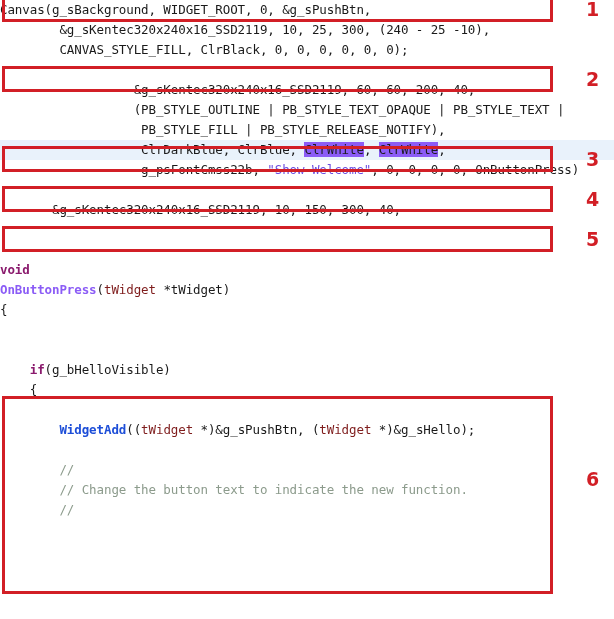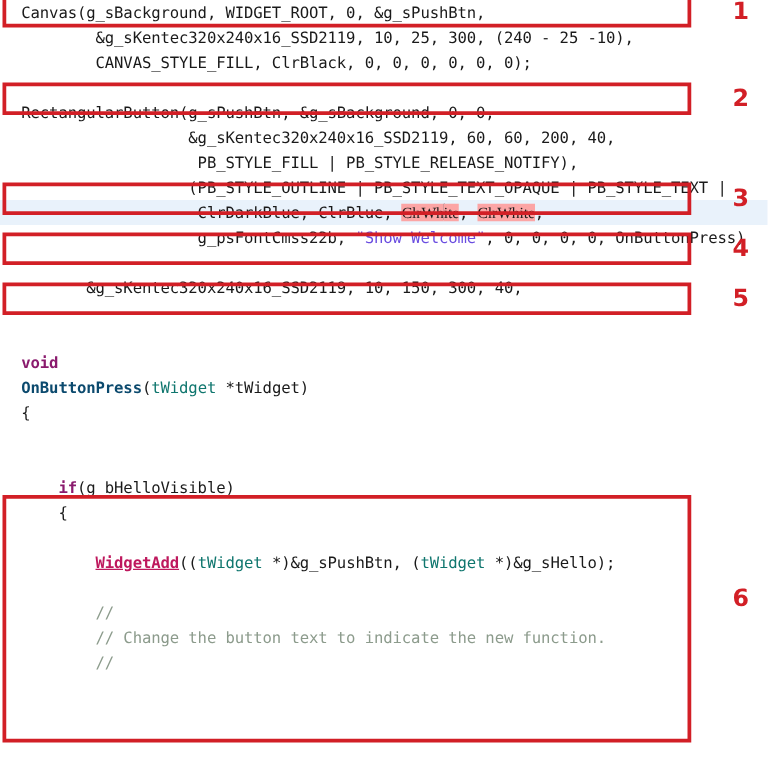--- a/index.html
+++ b/index.html
@@ -29,35 +29,35 @@
     width: 614px;
   }
 
   .line {
     position: relative;
     height: 20px;
     line-height: 20px;
     font-size: 12.5px;
     white-space: pre;
     color: #1a1a1a;
-    padding-left: 17px;
+    padding-left: 0;
     box-sizing: border-box;
     letter-spacing: -0.1px;
   }
   .line.blank { color: transparent; }
   .line.current { background: #e9f2fb; }
 
   
   .kw      { color: #8a1a6d; font-weight: bold; }     
-  .fn      { color: #0c4a6e; font-weight: bold; }     
-  .fnv     { color: #be185d; font-weight: bold; text-decoration: underline; }     
-  .type    { color: #0f766e; }                        
+  .fn      { color: #8b5cf6; font-weight: bold; }     
+  .fnv     { color: #1d4ed8; font-weight: bold; }     
+  .type    { color: #7f1d1d; }                        
   .str     { color: #6a4de0; }                        
   .cmt     { color: #8c9b8c; }                        
-  .occ     { background: #fca5a5; font-family: Liberation Serif, serif; }                   
+  .occ     { background: #8b5cf6; }                   
 
   .caret {
     display: inline-block;
     width: 0;
     border-left: 1px solid #333;
     height: 13px;
     vertical-align: -2px;
     margin: 0 -1px 0 0;
   }
 
@@ -82,24 +82,23 @@
 <body>
 
 <div id="page">
 
   <div class="code">
 
     <div class="line"><span>Canvas(g_sBackground, WIDGET_ROOT, 0, &amp;g_sPushBtn,</span></div>
     <div class="line"><span>        &amp;g_sKentec320x240x16_SSD2119, 10, 25, 300, (240 - 25 -10),</span></div>
     <div class="line"><span>        CANVAS_STYLE_FILL, ClrBlack, 0, 0, 0, 0, 0, 0);</span></div>
     <div class="line blank"><span></span></div>
-    <div class="line"><span>RectangularButton(g_sPushBtn, &amp;g_sBackground, 0, 0,</span></div>
     <div class="line"><span>                  &amp;g_sKentec320x240x16_SSD2119, 60, 60, 200, 40,</span></div>
+    <div class="line"><span>                  (PB_STYLE_OUTLINE | PB_STYLE_TEXT_OPAQUE | PB_STYLE_TEXT |</span></div>
     <div class="line"><span>                   PB_STYLE_FILL | PB_STYLE_RELEASE_NOTIFY),</span></div>
-    <div class="line"><span>                  (PB_STYLE_OUTLINE | PB_STYLE_TEXT_OPAQUE | PB_STYLE_TEXT |</span></div>
 
     <div class="line current"><span>                   ClrDarkBlue, ClrBlue, </span><span class="occ">ClrWh</span><span class="caret"></span><span class="occ">ite</span><span>, </span><span class="occ">ClrWhite</span><span>,</span></div>
 
     <div class="line"><span>                   g_psFontCmss22b, </span><span class="str">"Show Welcome"</span><span>, 0, 0, 0, 0, OnButtonPress)</span></div>
 
     <div class="line blank"><span></span></div>
     <div class="line"><span>       &amp;g_sKentec320x240x16_SSD2119, 10, 150, 300, 40,</span></div>
 
 
     <div class="line blank"><span></span></div>

